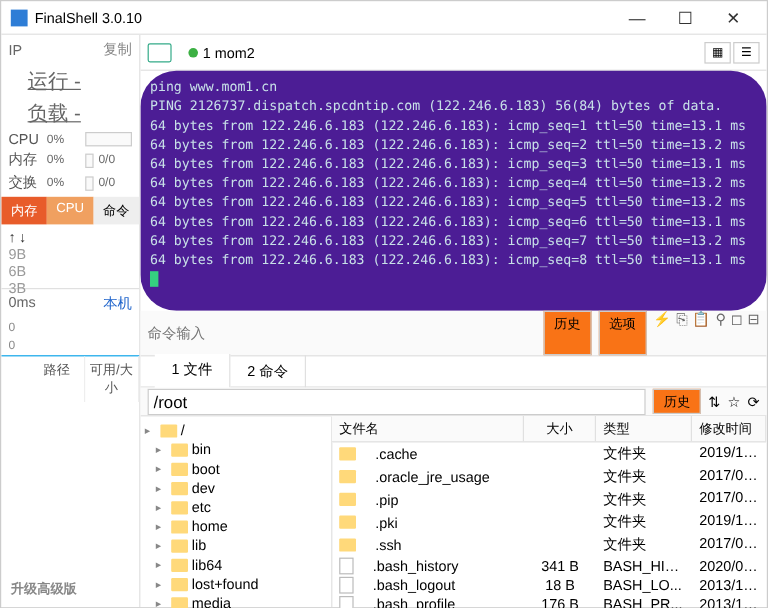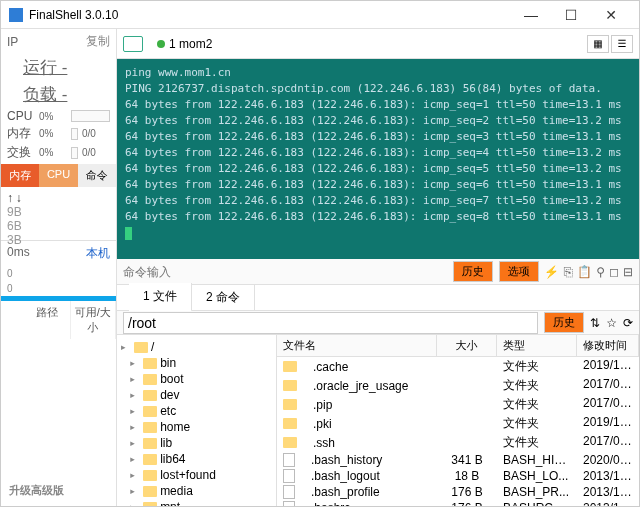--- a/index.html
+++ b/index.html
@@ -20,33 +20,33 @@
 .pct { font-size: 10px; color: #666; width: 28px; }
 .tabs3 { display: flex; margin-top: 2px; }
 .tabs3 .t { flex: 1; text-align: center; padding: 4px 0; font-size: 11px; cursor: pointer; background: #eee; }
 .tabs3 .t.mem { background: #e85c2a; color: #fff; }
 .tabs3 .t.cpu { background: #f0a060; color: #fff; }
 .chartarea { height: 54px; border-bottom: 1px solid #e0e0e0; padding: 4px 6px; font-size: 10px; color: #999; }
 .chartarea .arr { color: #333; }
 .msarea { padding: 4px 6px; font-size: 11px; color: #666; display:flex; }
 .msarea .local { margin-left: auto; color: #2266cc; }
 .tiny { padding: 2px 6px; font-size: 10px; color: #888; }
-.routegrid { display: flex; border-top: 5px solid #0ea5e9; padding-left: 24px; }
+.routegrid { display: flex; border-top: 1px solid #0ea5e9; padding-left: 24px; }
 .routegrid div { flex: 1; text-align: center; padding: 4px 0; font-size: 11px; color: #555; border-right: 1px solid #eee; }
 .upgrade { margin-top: auto; text-align: left; padding: 8px; color: #888; font-size: 11px; font-weight: bold; }
 .right { flex: 1; display: flex; flex-direction: column; overflow: hidden; }
 .topbar { height: 30px; display: flex; align-items: center; border-bottom: 1px solid #e0e0e0; padding: 0 6px; gap: 6px; }
 .folderic { width:20px; height:16px; border:1px solid #3a8; border-radius:2px; }
 .tab { display: flex; align-items: center; gap: 4px; padding: 4px 8px; background: #fff; }
 .dot { width: 8px; height: 8px; background: #3cb043; border-radius: 50%; }
 .viewbtns { margin-left: auto; display: flex; gap: 2px; }
 .viewbtns span { width: 22px; height: 18px; border: 1px solid #ccc; display:inline-flex; align-items:center; justify-content:center; font-size:10px;}
-.terminal { background: #0f766e; color: #c8e0e8; font-family: Consolas, monospace; font-size: 11px; padding: 6px 8px; height: 200px; overflow: hidden; line-height: 16px; }
+.terminal { background: #4c1d95; color: #c8e0e8; font-family: Consolas, monospace; font-size: 11px; padding: 6px 8px; height: 200px; overflow: hidden; line-height: 16px; border-radius: 30px; }
 .terminal .cursor { display:inline-block; width:7px; height:13px; background:#35d080; vertical-align:middle;}
-.cmdbar { height: 26px; display: flex; align-items: center; border-bottom: 1px solid #e0e0e0; padding: 0 6px; gap: 6px; background:#fafafa; }
+.cmdbar { height: 38px; display: flex; border-bottom: 1px solid #e0e0e0; padding: 0 6px; gap: 6px; background:#fafafa; }
 .cmdbar input { flex: 1; border: none; background: transparent; font-size: 12px; outline:none; color:#999;}
 .btn { border: 1px solid #ccc; padding: 2px 8px; font-size: 11px; background: #f97316; cursor: pointer; }
 .ibar { display:flex; gap:4px; color:#666; font-size:13px;}
 .ibar span { cursor:pointer; }
 .filetabs { height: 26px; display: flex; align-items: center; border-bottom: 1px solid #e0e0e0; padding-left: 12px; }
 .filetabs .ft { padding: 5px 14px; font-size: 12px; cursor: pointer; border-right:1px solid #e0e0e0;}
 .filetabs .ft.active { border-bottom: 2px solid #fff; background:#fff; font-weight:500;}
 .pathbar { height: 24px; display: flex; align-items: center; padding: 0 6px; gap: 6px; border-bottom:1px solid #e0e0e0; background:#fafafa;}
 .pathbar input { flex: 1; border: 1px solid #ccc; padding: 2px 4px; font-size: 14px; }
 .filegrid { flex: 1; display: flex; overflow: hidden; }

